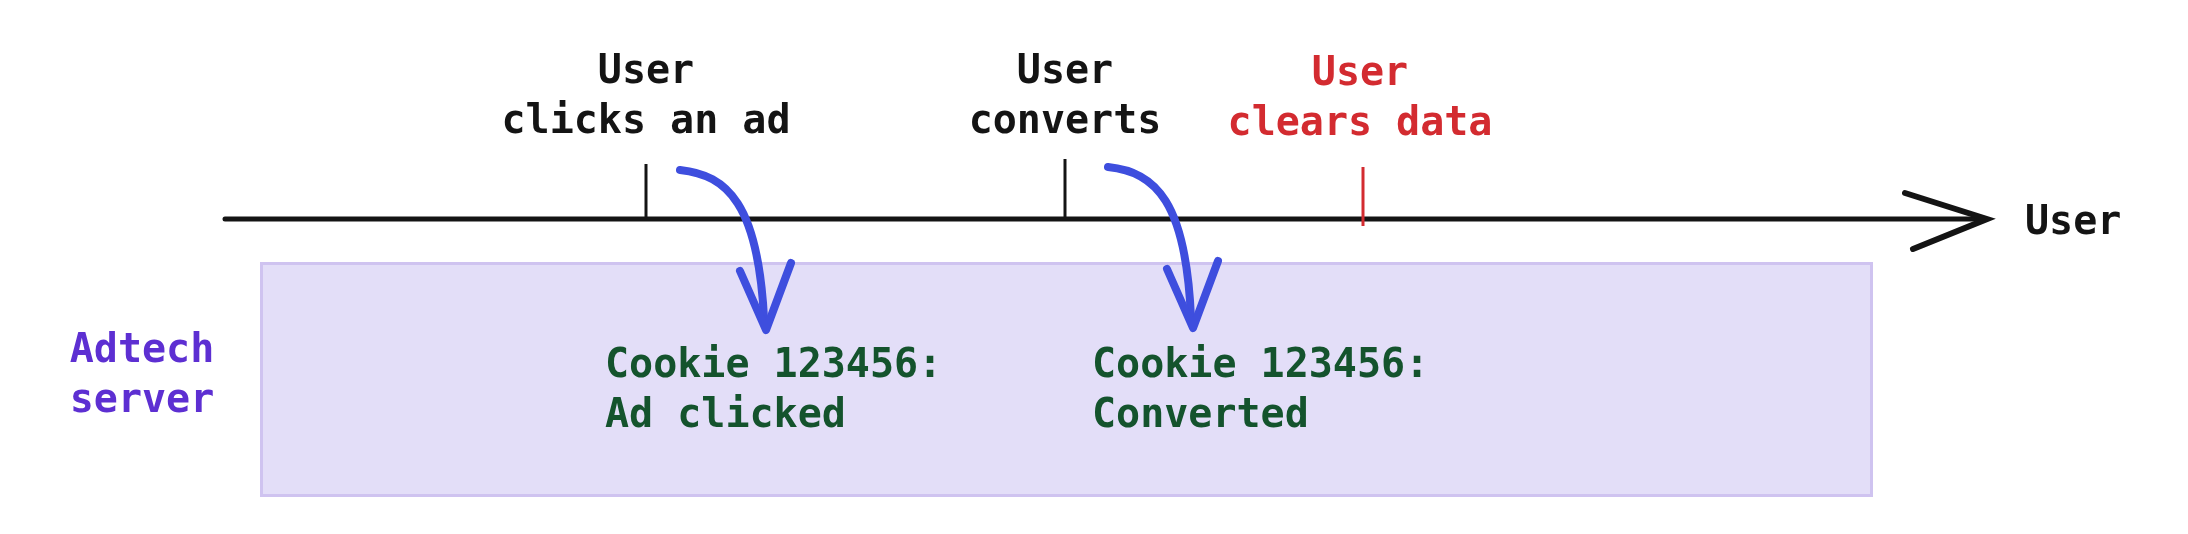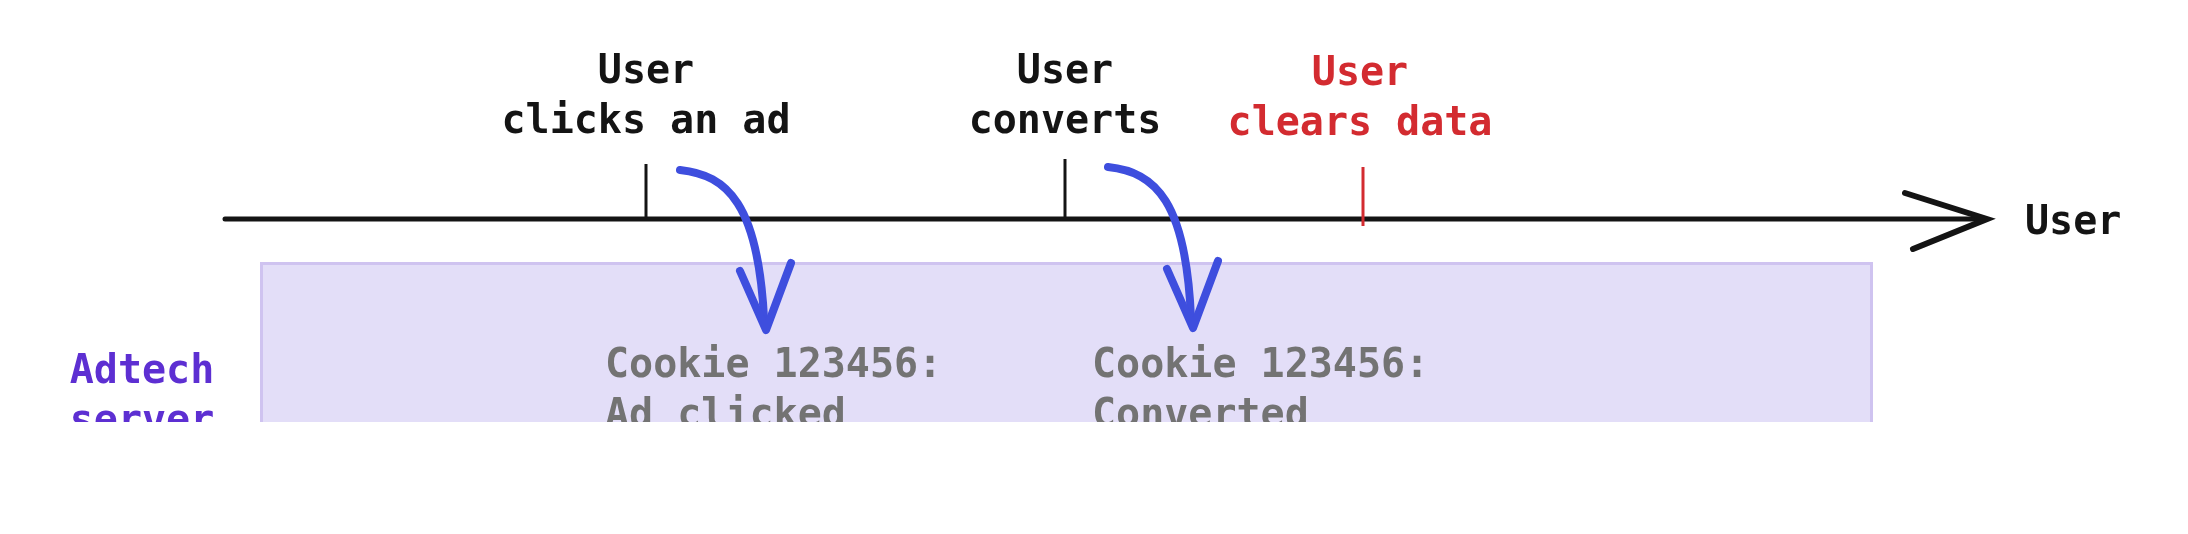--- a/index.html
+++ b/index.html
@@ -3,21 +3,21 @@
 <meta charset="utf-8">
 <style>
   html, body {
     margin: 0;
     padding: 0;
     background: #ffffff;
   }
   .canvas {
     position: relative;
     width: 2188px;
-    height: 422px;
+    height: 534px;
     background: #ffffff;
     overflow: hidden;
     font-family: "DejaVu Sans Mono", "Liberation Mono", monospace;
   }
   .overlay {
     position: absolute;
     left: 0;
     top: 0;
     z-index: 1;
   }
@@ -39,21 +39,21 @@
   }
   .axis-label {
     line-height: 44px;
   }
   .server-label {
     transform: translateX(-50%);
     text-align: center;
     color: #5d2fd2;
   }
   .record {
-    color: #737373;
+    color: #14532d;
     text-align: left;
   }
 </style>
 </head>
 <body>
 
 <div class="canvas">
 
   <svg class="overlay" width="2188" height="534" viewBox="0 0 2188 534">
 
@@ -78,21 +78,21 @@
 clicks an ad</div>
 
   <div class="txt event-label" style="left:1065px; top:44px;">User
 converts</div>
 
   <div class="txt event-label cleared" style="left:1360px; top:46px;">User
 clears data</div>
 
   <div class="txt axis-label" style="left:2025px; top:198px;">User</div>
 
-  <div class="txt server-label" style="left:142px; top:344px;">Adtech
+  <div class="txt server-label" style="left:142px; top:323px;">Adtech
 server</div>
 
   <div class="txt record" style="left:605px; top:338px;">Cookie 123456:
 Ad clicked</div>
 
   <div class="txt record" style="left:1092px; top:338px;">Cookie 123456:
 Converted</div>
 
 </div>
 

